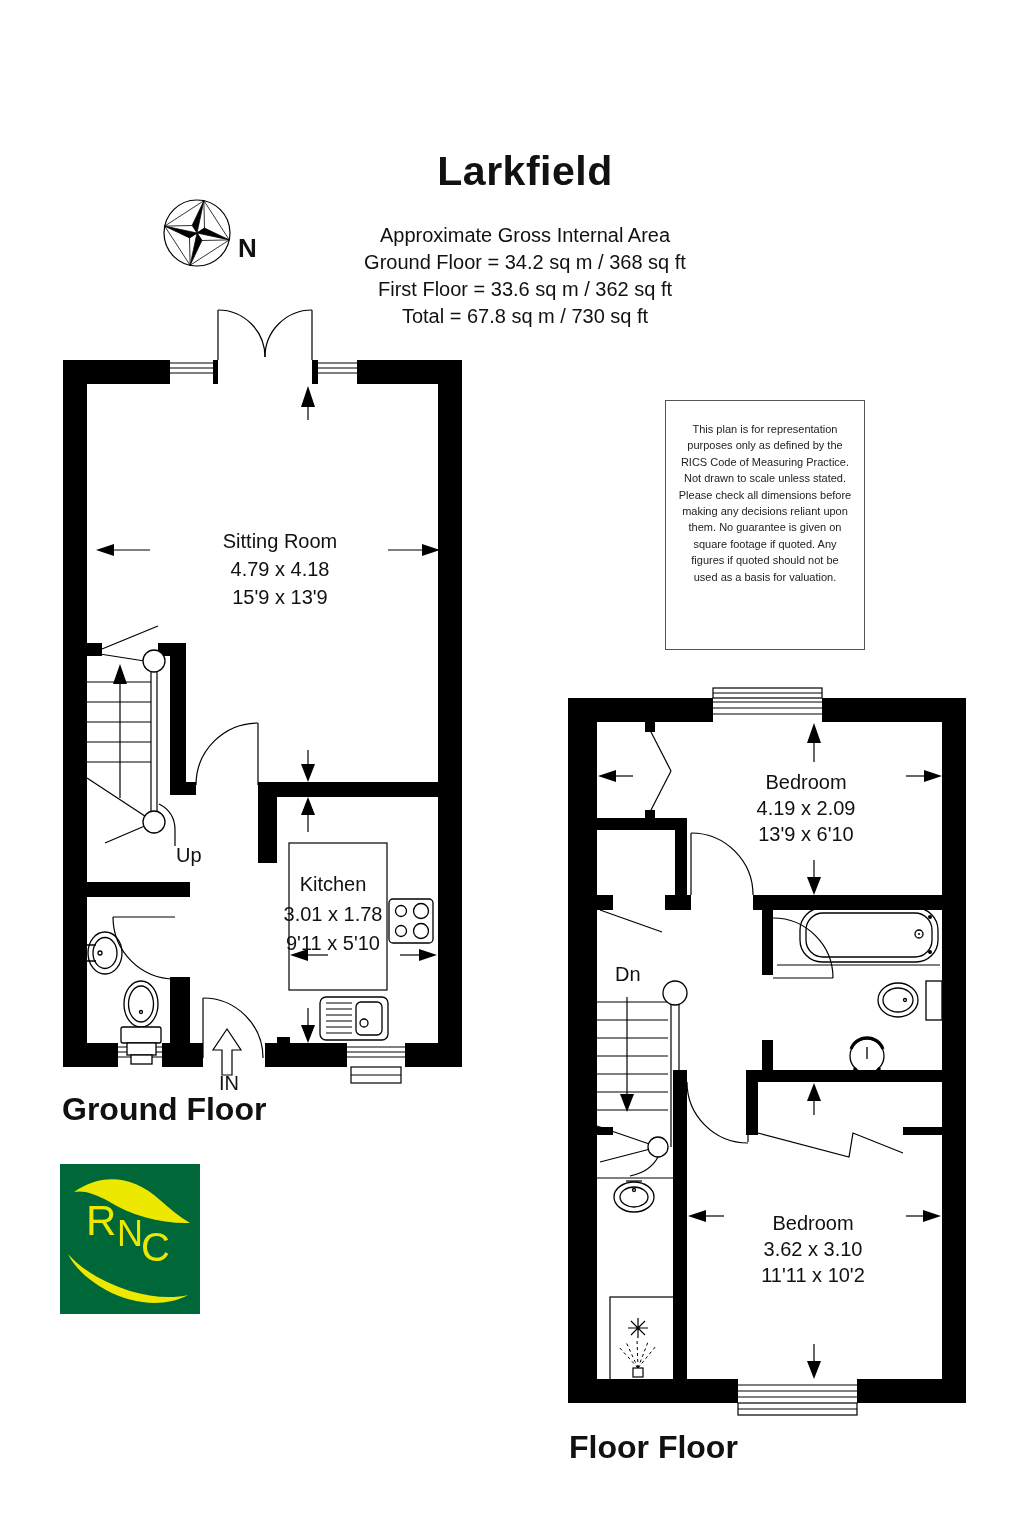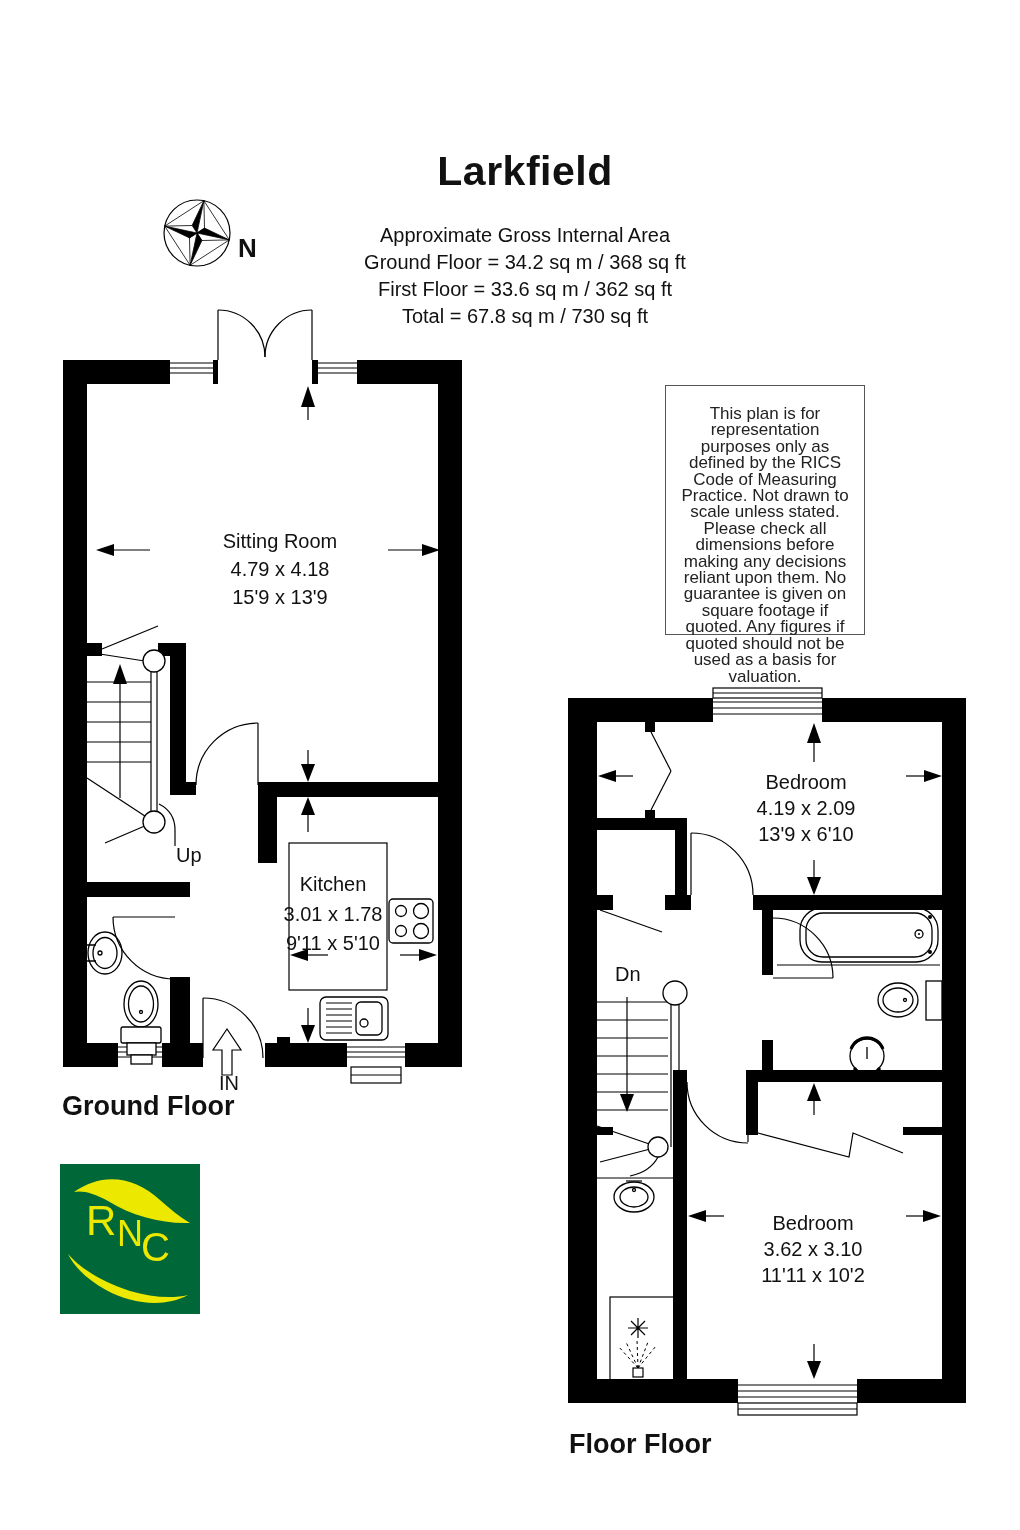--- a/index.html
+++ b/index.html
@@ -3,24 +3,24 @@
 <meta charset="utf-8">
 <style>
   html,body{margin:0;padding:0;}
   body{width:1020px;height:1530px;background:#fff;position:relative;
        font-family:"Liberation Sans", sans-serif;color:#111;overflow:hidden;}
   .abs{position:absolute;}
   .title{left:15px;top:148px;width:1020px;text-align:center;
          font-size:41px;font-weight:bold;letter-spacing:0.5px;}
   .area{left:15px;top:222px;width:1020px;text-align:center;
         font-size:20px;line-height:27px;}
-  .disclaimer{left:665px;top:385px;width:174px;height:208px;
+  .disclaimer{left:665px;top:400px;width:174px;height:208px;
         border:1px solid #555;padding:20px 12px;text-align:center;
-        font-size:17px;line-height:16.4px;color:#222;}
-  .floor-label{font-size:27px;font-weight:bold;}
+        font-size:11px;line-height:16.4px;color:#222;}
+  .floor-label{font-size:32px;font-weight:bold;}
   svg text{font-family:"Liberation Sans", sans-serif;}
   .room-name,.room-dim{font-size:20px;fill:#111;}
   .small-label{font-size:20px;fill:#111;}
   .thin{stroke:#000;stroke-width:1.2;fill:none;}
   .fix{stroke:#000;stroke-width:1.3;fill:none;}
   .fixw{stroke:#000;stroke-width:1.3;fill:#fff;}
   .wall{fill:#000;}
   .win{fill:#fff;}
   .arrowline{stroke:#000;stroke-width:1.2;}
   .arrowhead{fill:#000;}

